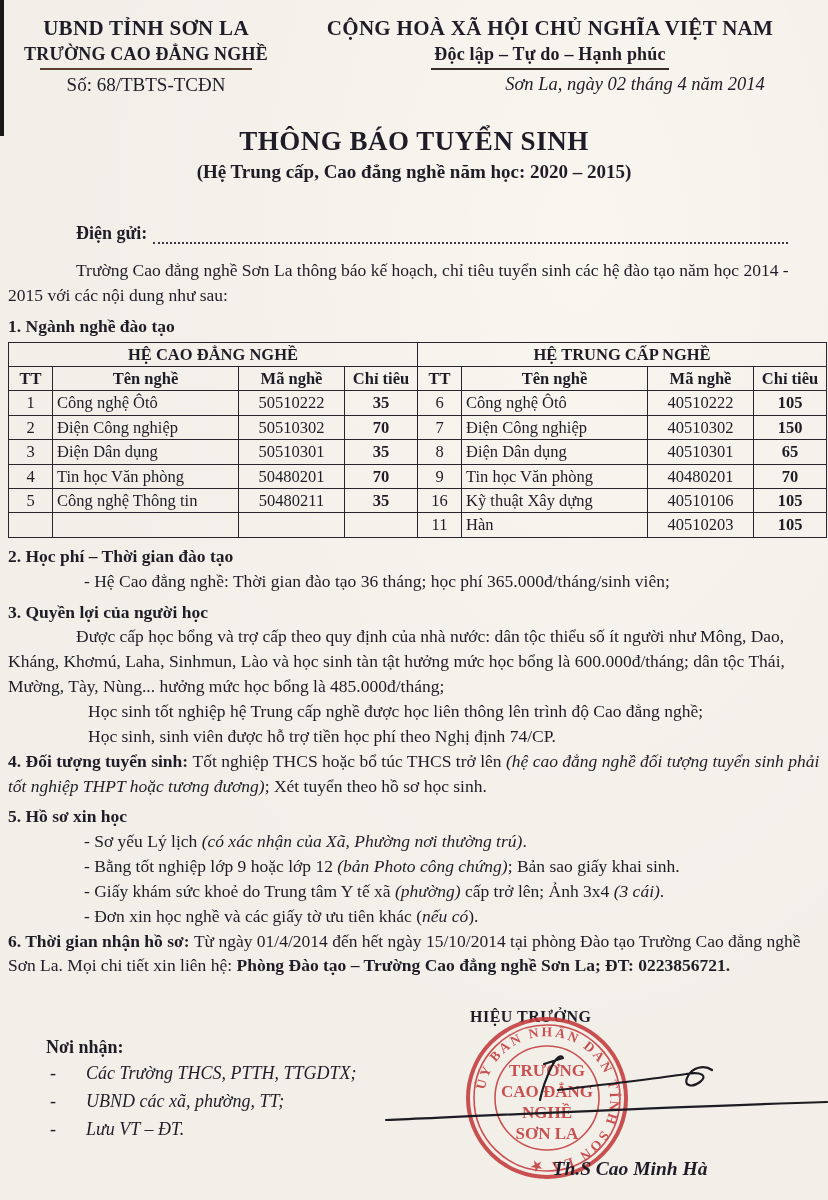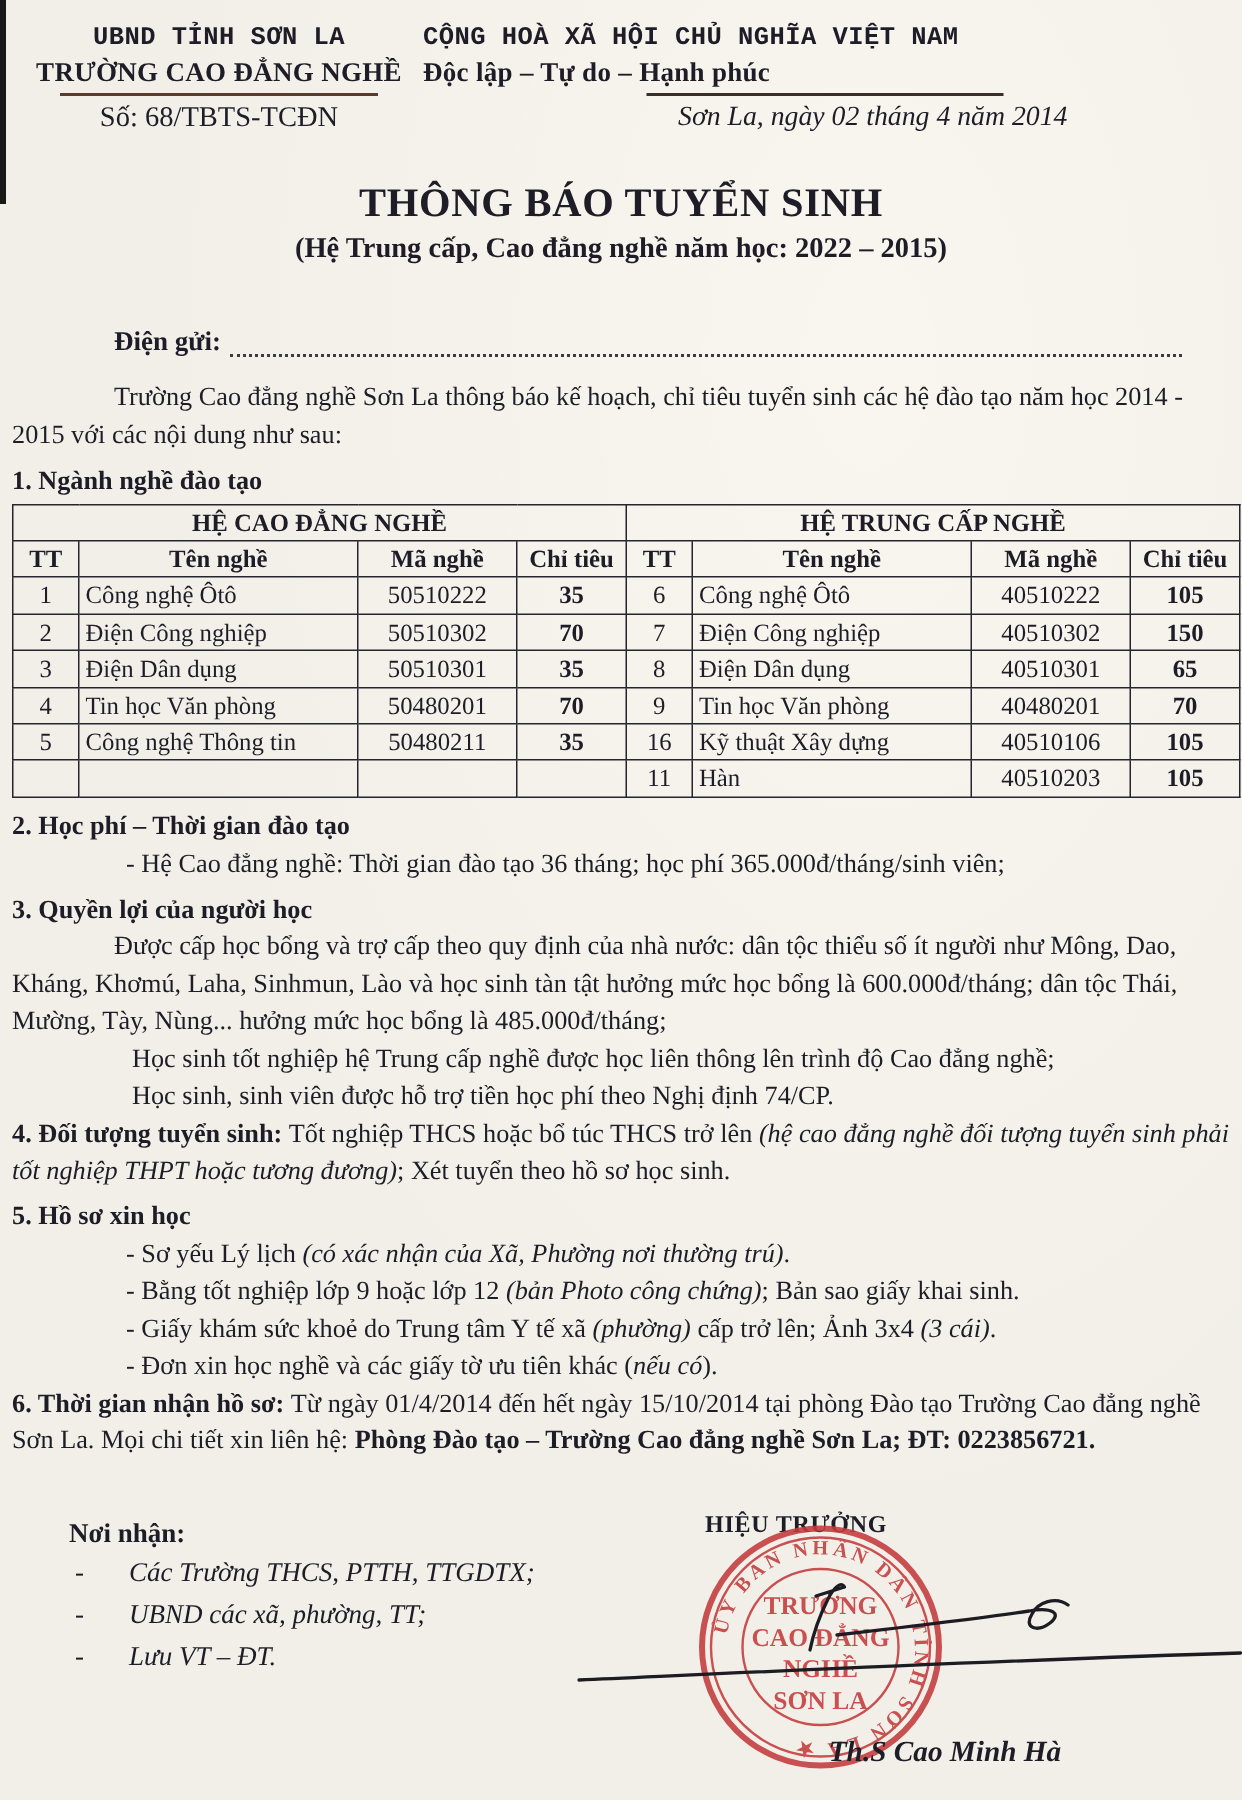--- a/index.html
+++ b/index.html
@@ -11,22 +11,22 @@
     overflow:hidden;
   }
   .page{position:relative;width:828px;height:1200px;background:
     radial-gradient(ellipse at 70% 20%, rgba(255,250,244,.55), rgba(0,0,0,0) 60%),
     var(--paper,#f2efe9);}
   .scan-edge{position:absolute;left:0;top:0;width:4px;height:136px;background:#181818;}
 
   
   .hdr{display:flex;padding:16px 10px 0 10px;}
   .hdr-left{width:272px;text-align:center;}
-  .hdr-right{flex:1;text-align:left;}
-  .h-line1{font-weight:bold;font-size:17px;letter-spacing:.3px;font-family:Liberation Mono, monospace;}
+  .hdr-right{flex:1;text-align:center;}
+  .h-line1{font-weight:bold;font-size:21px;letter-spacing:.3px;}
   .h-line2{font-weight:bold;font-size:18px;margin-top:3px;letter-spacing:.2px;}
   .rule{height:0;border-bottom:2px solid #3a2f28;margin:3px auto 4px auto;}
   .rule-l{width:212px;border-color:#5a3c2e;}
   .rule-r{width:238px;}
   .h-line3-l{font-size:19px;}
   .h-line3-r{font-style:italic;font-size:18.5px;padding-left:170px;margin-top:4px;}
 
   
   .title{ text-align:center;margin-top:30px;}
   .title-main{font-weight:bold;font-size:27px;letter-spacing:.5px;}
@@ -52,21 +52,21 @@
   table.prog th,table.prog td{border:1.6px solid #26252e;padding:0 4px;height:23px;
     font-size:16.5px;overflow:hidden;white-space:nowrap;}
   th.group{font-size:18px;font-weight:bold;height:26px;}
   th.colh{font-weight:bold;font-size:16.5px;}
   td.c-tt,td.c-code{text-align:center;}
   td.c-quota{text-align:center;font-weight:bold;margin-top:16px;}
   td.c-name{text-align:left;padding-left:10px;}
   col.w-tt{width:44px;}col.w-name{width:186px;}col.w-code{width:106px;}col.w-quota{width:73px;}
 
   
-  .norinhan{position:absolute;left:46px;top:1012px;font-size:18px;}
+  .norinhan{position:absolute;left:46px;top:1037px;font-size:18px;}
   .norinhan .nh-title{font-weight:bold;}
   .norinhan ul{list-style:none;margin:2px 0 0 0;padding:0;font-style:italic;}
   .norinhan li{padding-left:40px;position:relative;line-height:1.55;}
   .norinhan li::before{content:"-";position:absolute;left:4px;}
 
   .sig-title{position:absolute;left:470px;top:1008px;width:280px;text-align:left;
     font-weight:bold;font-size:16px;letter-spacing:.5px;}
   .sig-name{position:absolute;left:500px;top:1158px;width:260px;text-align:center;
     font-weight:bold;font-style:italic;font-size:19.5px;}
   .stamp-svg{position:absolute;left:452px;top:1006px;opacity:.88;}
@@ -88,21 +88,21 @@
     <div class="hdr-right">
       <div class="h-line1">CỘNG HOÀ XÃ HỘI CHỦ NGHĨA VIỆT NAM</div>
       <div class="h-line2" style="display:inline-block;">Độc lập – Tự do – Hạnh phúc</div>
       <div class="rule rule-r"></div>
       <div class="h-line3-r">Sơn La, ngày 02  tháng 4 năm 2014</div>
     </div>
   </div>
 
   <div class="title">
     <div class="title-main">THÔNG BÁO TUYỂN SINH</div>
-    <div class="title-sub">(Hệ Trung cấp, Cao đẳng nghề năm học: 2022 – 2015)</div>
+    <div class="title-sub">(Hệ Trung cấp, Cao đẳng nghề năm học: 2020 – 2015)</div>
   </div>
 
   <div class="greet">
     <span class="greet-label">Điện gửi:</span>
     <span class="greet-dots"></span>
   </div>
 
   <div class="bodytext">
     <p class="p-indent intro">Trường Cao đẳng nghề Sơn La thông báo kế hoạch, chỉ tiêu tuyển sinh các hệ đào tạo năm học 2014 - 2015 với các nội dung như sau:</p>
 

